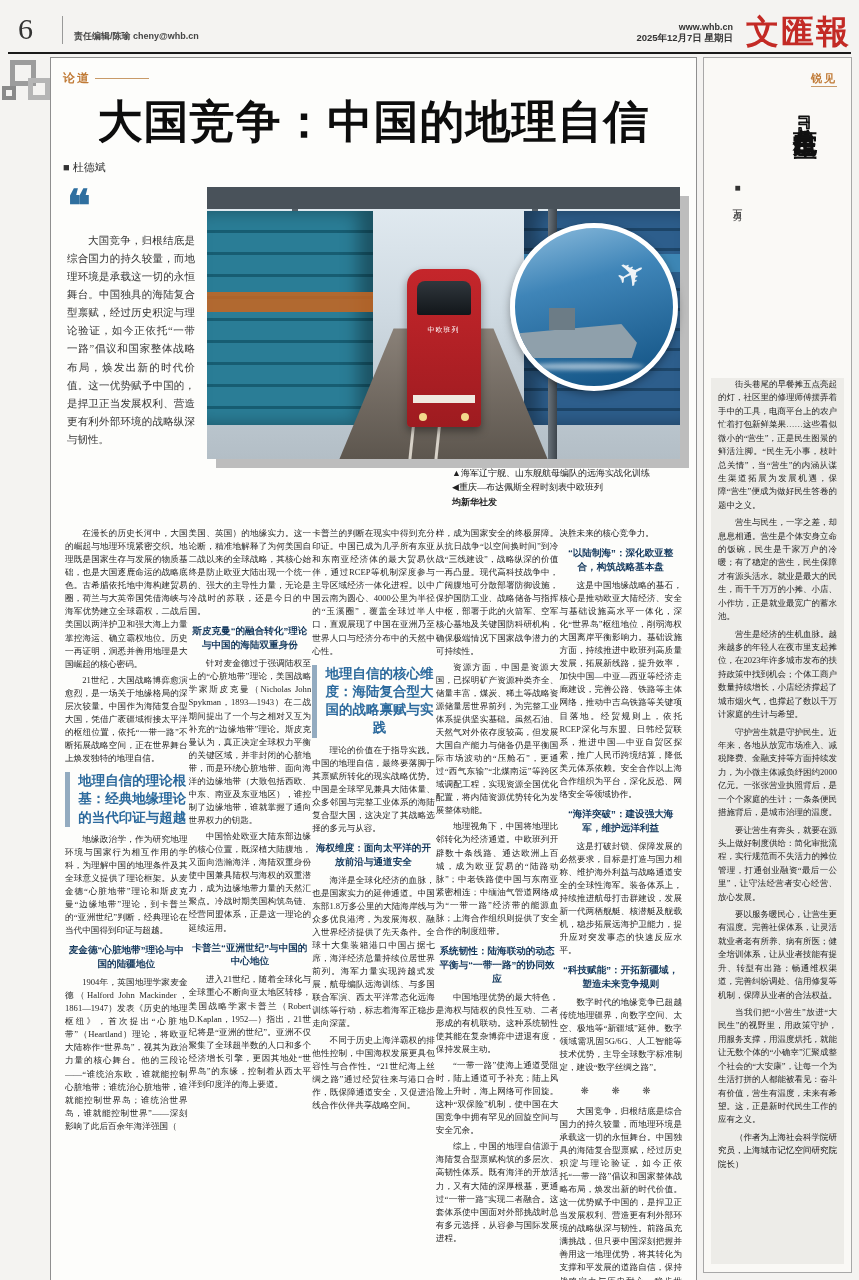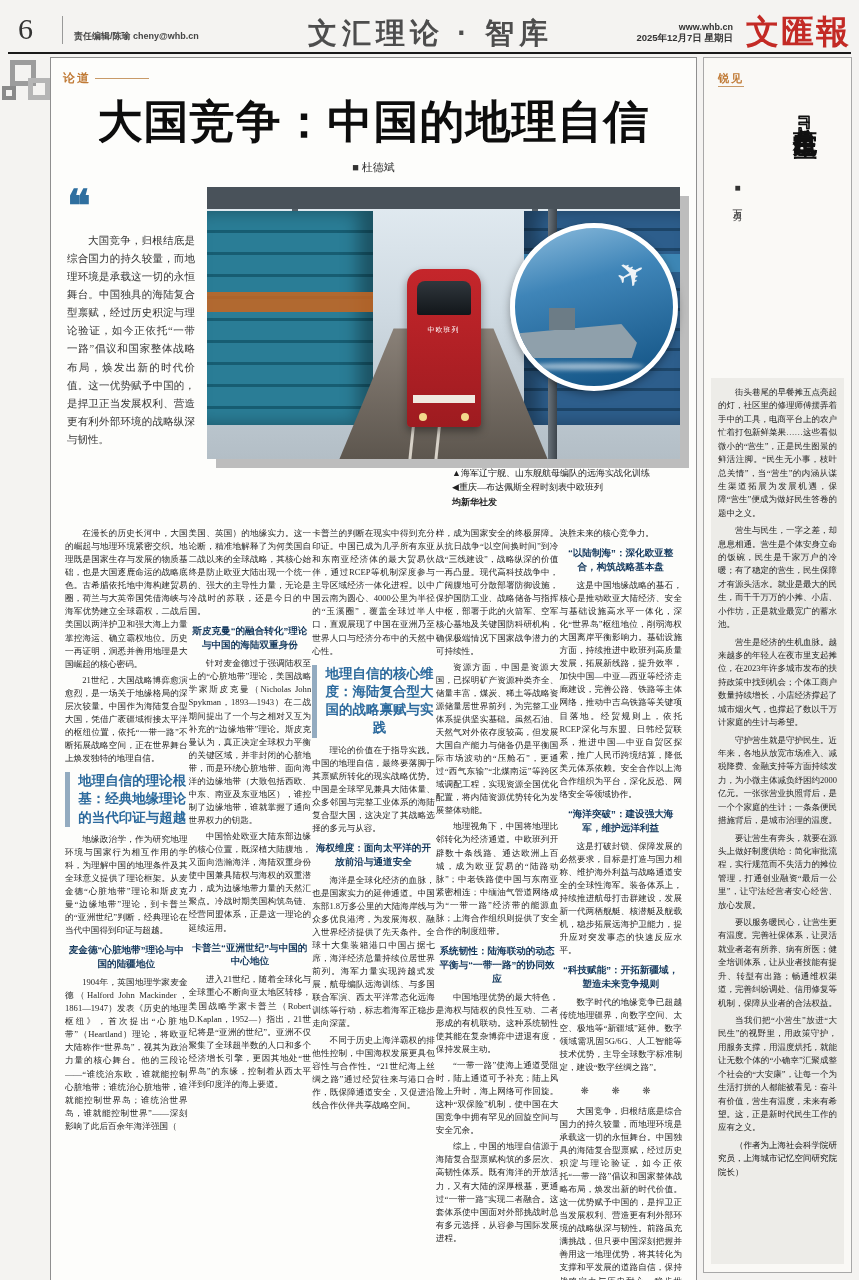--- a/index.html
+++ b/index.html
@@ -30,21 +30,21 @@
   
   .mainbox { position:absolute; left:50px; top:57px; width:647px; height:1252px;
     background:#fdfdfb; border:1px solid #8f8f8f; padding:10px 12px 12px;
     display:flex; flex-direction:column; }
   .tag { display:inline-block; color:#c07a35; font-size:12px; font-weight:bold;
     font-family:"Liberation Sans",sans-serif; letter-spacing:2px; }
   .tag-wrap { height:18px; }
   .tag-wrap .tagline { display:inline-block; width:54px; border-bottom:1px solid #c89a68; margin-left:4px; vertical-align:middle; }
   .headline { text-align:center; font-family:"Liberation Sans",sans-serif; font-weight:900;
     font-size:45px; letter-spacing:1px; color:#0d0d0d; margin:6px 0 8px; }
-  .byline { text-align:center; font-size:11px; color:#333; margin-bottom:12px; font-family:"Liberation Sans",sans-serif; }
+  .byline { font-size:11px; color:#333; margin-bottom:12px; font-family:"Liberation Sans",sans-serif; }
 
   .photo-row { display:flex; gap:12px; height:272px; padding:0 4px; }
   .quote { width:128px; padding-top:2px; }
   .qmark { font-size:44px; line-height:0.8; color:#2f6f9f; font-weight:bold; font-family:"Liberation Serif",serif; }
   .qtext { margin-top:8px; font-size:10.5px; line-height:1.72; text-align:justify; color:#333; text-indent:2em; }
 
   .photo-wrap { flex:1; position:relative; box-shadow:9px 9px 0 #bdbdbd; background:#9db0bd; }
   .ph { position:absolute; inset:0; overflow:hidden; }
   .ph-sky { position:absolute; inset:0; background:linear-gradient(#e3ecf2 0%,#cfdae2 45%,#b3bec6 100%); }
   .ph-beam { position:absolute; top:0; left:0; right:0; height:22px; background:#49525a; }
@@ -87,40 +87,39 @@
   .col p.ni { text-indent:0; }
   .col h2.sec { font-family:"Liberation Sans",sans-serif; color:#2c6a9d; font-size:13.5px; line-height:1.35;
     font-weight:bold; margin:7px 0 6px; padding-left:7px; border-left:5px solid #93abc0; text-align:center; text-indent:0; }
   .col h3.sub { font-family:"Liberation Sans",sans-serif; color:#15395d; font-size:9.6px; line-height:1.45;
     font-weight:bold; margin:6px 2px 5px; text-align:center; text-indent:0; }
   .col .sep { text-align:center; letter-spacing:10px; color:#555; font-size:10px; margin:8px 0 7px; }
 
   
   .sidebar { position:absolute; left:703px; top:57px; width:149px; height:1216px;
     background:#faf9f6; border:1px solid #a8a8a8; display:flex; flex-direction:column; }
-  .sb-tag { padding:10px 14px 0; }
+  .sb-tag { text-align:right; padding:10px 14px 0; }
   .sb-tag span { color:#c07a35; font-size:11px; font-weight:bold; font-family:"Liberation Sans",sans-serif; letter-spacing:2px;
     border-bottom:1px solid #c89a68; padding-bottom:2px; }
   .sb-head { position:relative; height:292px; }
   .sb-title { position:absolute; right:34px; top:22px; writing-mode:vertical-rl;
     font-size:24px; font-weight:900; color:#111; font-family:"Liberation Serif",serif; letter-spacing:1px; line-height:1.05; }
   .sb-byline { position:absolute; left:26px; top:96px; writing-mode:vertical-rl; font-size:10px; color:#333; letter-spacing:3px; }
-  .sb-body { flex:1; margin:0 7px 8px; background:#edecE8; padding:8px 7px; overflow:hidden;
+  .sb-body { flex:1; margin:0 7px 8px; background:#edecE8; padding:0 7px; overflow:hidden;
     font-size:8.5px; line-height:1.58; text-align:justify; color:#262626; }
   .sb-body p { text-indent:2em; margin-bottom:4px; }
   .sb-body p.bio { color:#111; }
 </style>
 </head>
 <body>
 
 <div class="hdr">
   <div class="pagenum">6</div>
   <div class="hdr-div"></div>
   <div class="editor">责任编辑/陈瑜 cheny@whb.cn</div>
-  <div class="section-title">文汇理论 · 智库</div>
   <div class="hdr-right">
     <div class="site">www.whb.cn</div>
     <div class="date">2025年12月7日 星期日</div>
   </div>
   <div class="masthead">文匯報</div>
 </div>
 <div class="rule"></div>
 <div class="deco deco1"></div>
 <div class="deco deco2"></div>
 <div class="deco deco3"></div>

